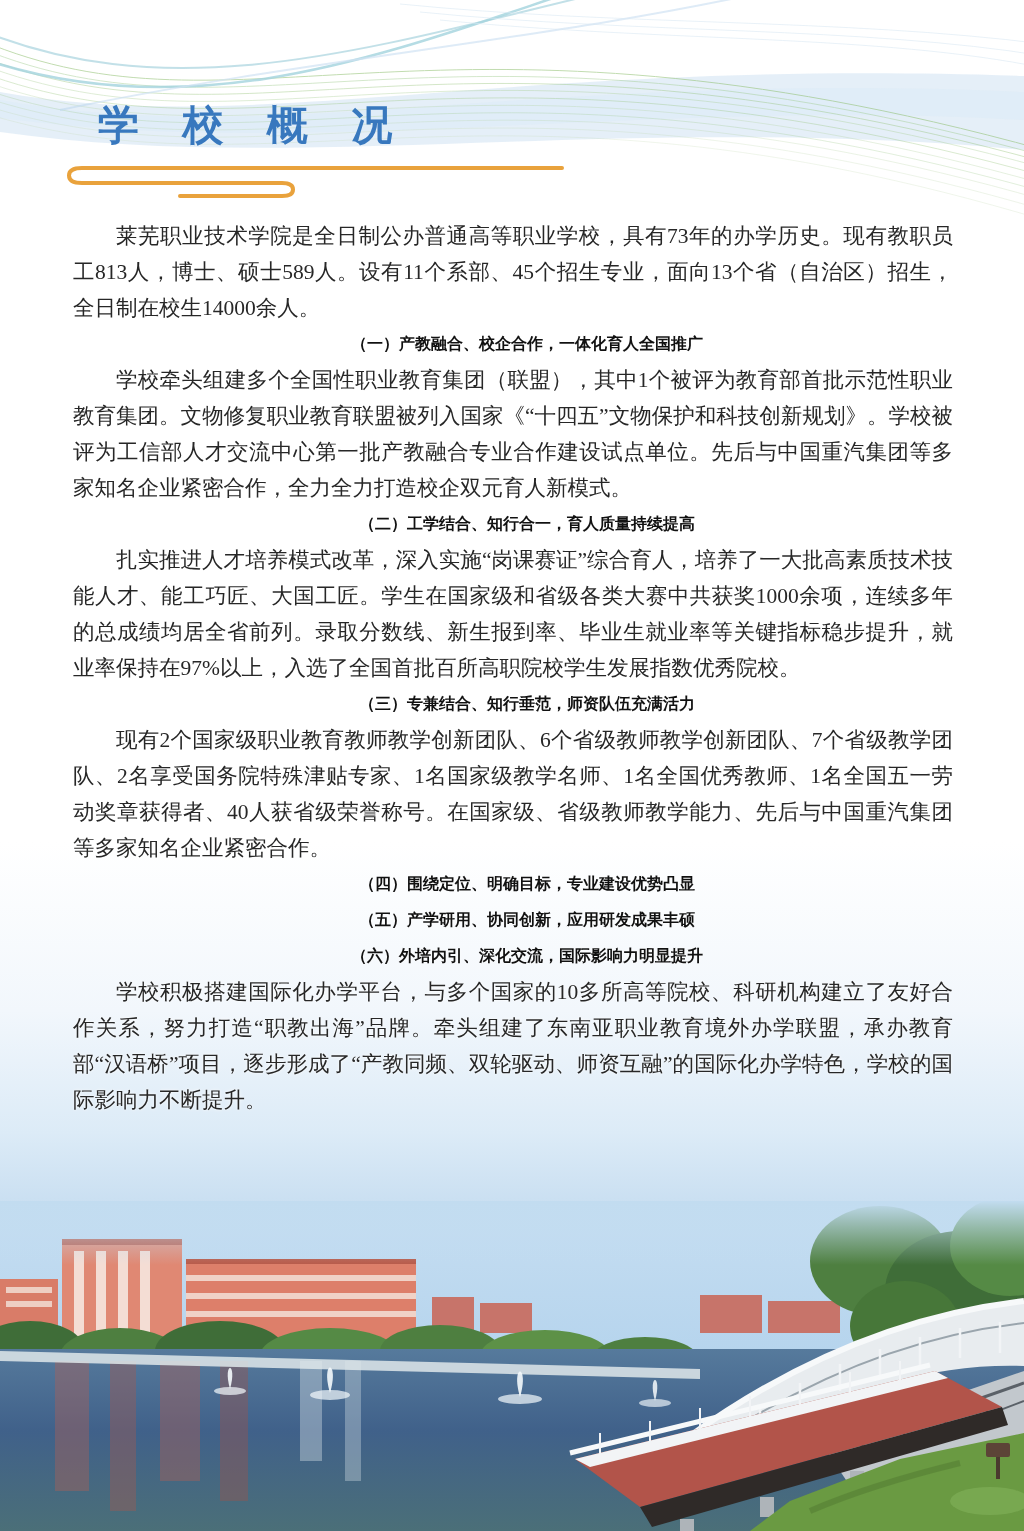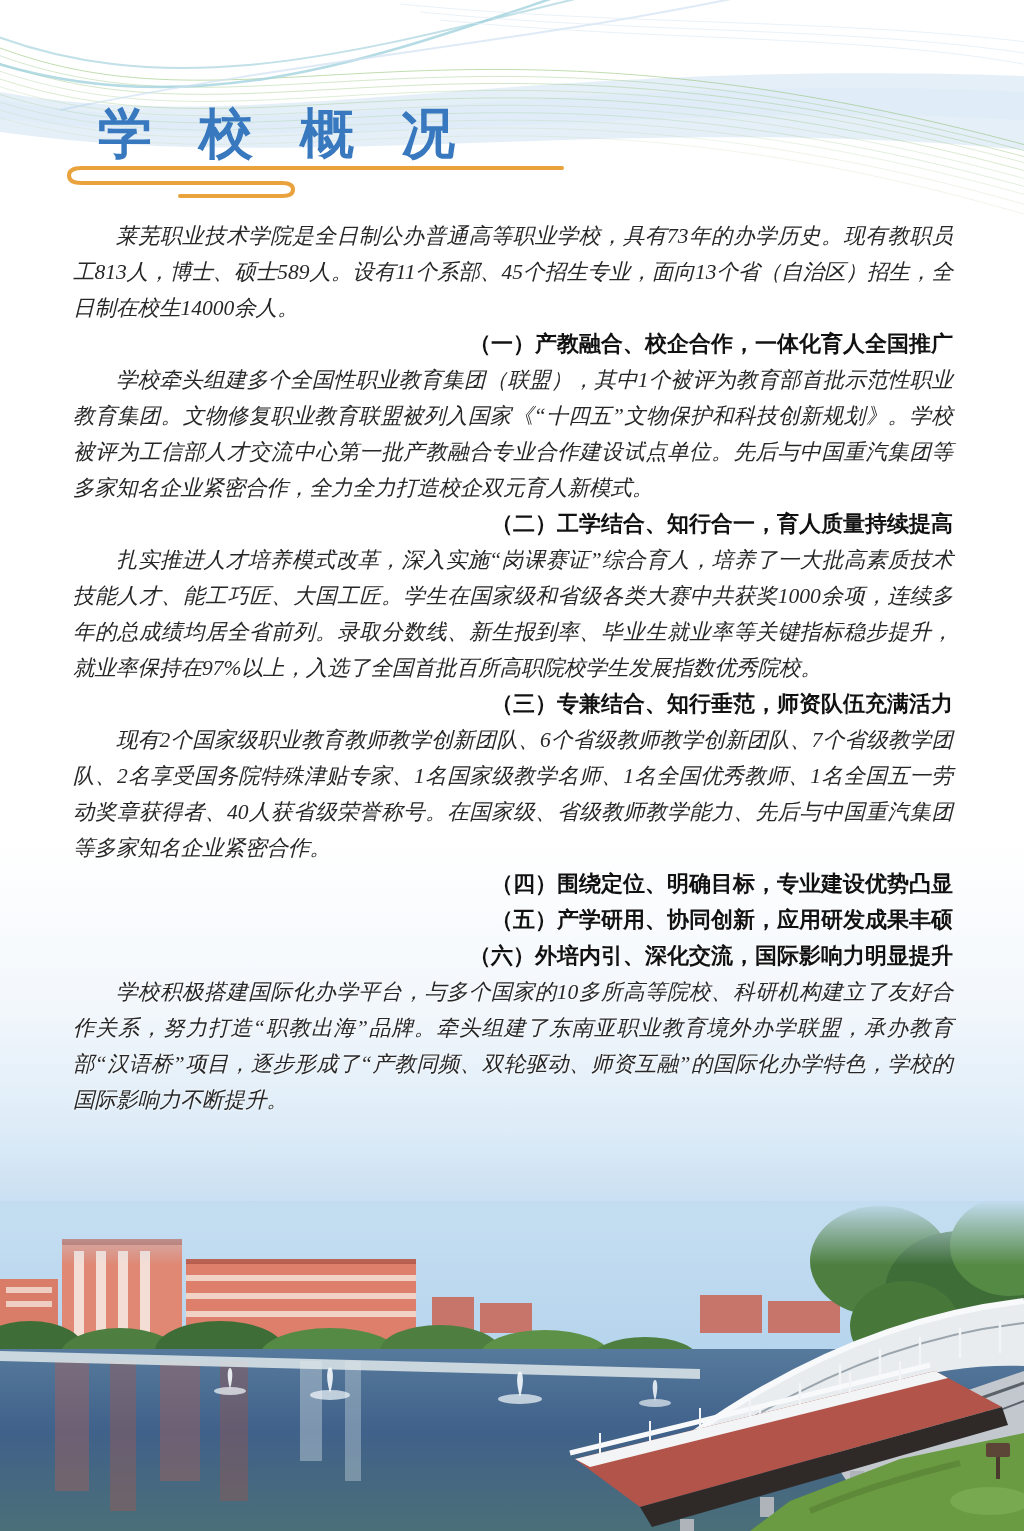--- a/index.html
+++ b/index.html
@@ -14,36 +14,36 @@
       #ffffff 0%, #ffffff 55%,
       #f2f7fc 66%, #dcebf7 74%,
       #c8def1 79%, #b7d4ec 82%);
   }
   
   .top-deco{position:absolute;top:0;left:0;width:1024px;height:240px;pointer-events:none;}
   
   .title{
     position:absolute;left:98px;top:98px;
     font-family:"Liberation Sans","DejaVu Sans",sans-serif;
-    font-weight:bold;font-size:54px;letter-spacing:16px;
+    font-weight:bold;font-size:41px;letter-spacing:16px;
     color:#3878be;white-space:nowrap;z-index:4;
   }
   .ornament{position:absolute;left:60px;top:158px;width:520px;height:50px;z-index:3;}
   
   .content{
     position:absolute;left:73px;top:218px;width:880px;z-index:5;
     font-size:21.5px;line-height:36px;color:#272727;
     text-align:justify;
     text-shadow:0 0 2px rgba(255,255,255,.85),0 0 4px rgba(255,255,255,.7);
   }
-  .content p{margin:0;text-indent:2em;font-style:italic;}
+  .content p{margin:0;text-indent:2em;}
   .content h2{
-    margin:0;font-size:22px;line-height:36px;font-weight:bold;color:#111;
+    margin:0;font-size:16px;line-height:36px;font-weight:bold;color:#111;
     font-family:"Liberation Sans","DejaVu Sans",sans-serif;
-    text-indent:1.75em;text-align:right;
+    text-indent:1.75em;text-align:center;
   }
   
   .photo{position:absolute;left:0;bottom:0;width:1024px;height:330px;z-index:1;}
 </style>
 </head>
 <body>
 
 <div class="page"></div>
 
 <svg class="top-deco" viewBox="0 0 1024 240" preserveAspectRatio="none" aria-hidden="true">

